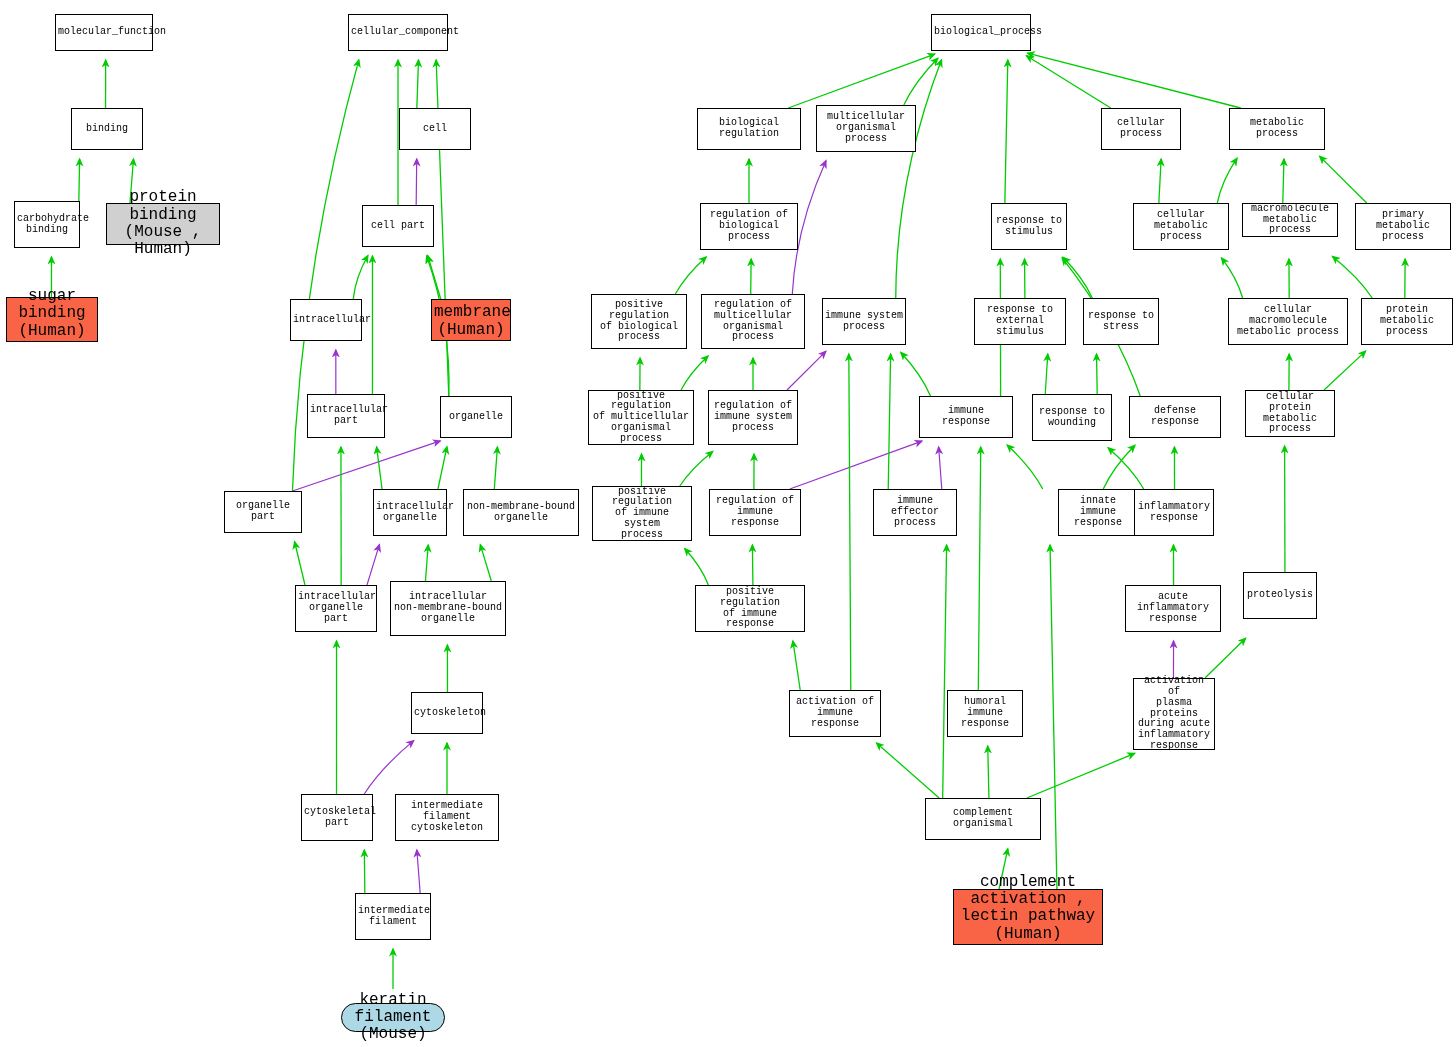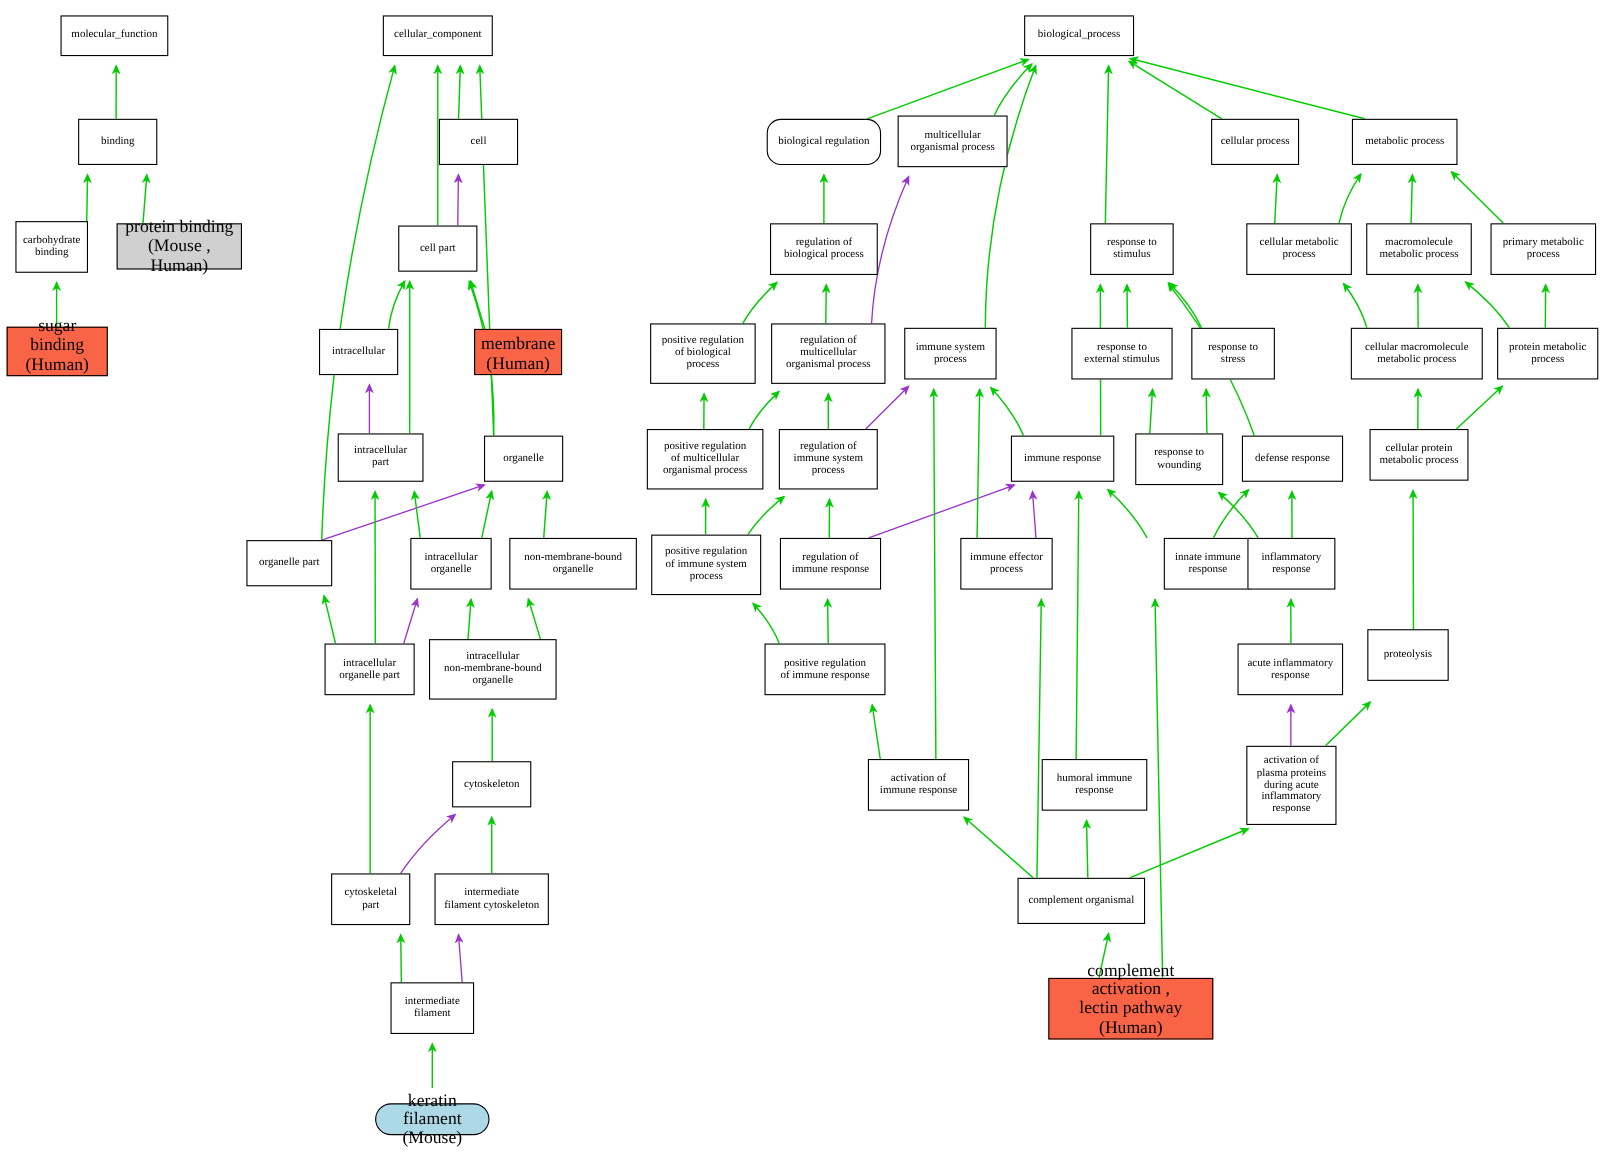--- a/index.html
+++ b/index.html
@@ -1,18 +1,18 @@
 <!DOCTYPE html>
 <html><head>
 <meta charset="utf-8">
 <title>Gene Ontology DAG</title>
 <style>
   html,body{margin:0;padding:0;background:#ffffff;}
   #canvas{position:relative;width:1456px;height:1047px;background:#ffffff;
-          font-family:Liberation Serif, serif;overflow:hidden;}
+          font-family:Liberation Mono, monospace;overflow:hidden;}
   #edges{position:absolute;left:0;top:0;width:1456px;height:1047px;pointer-events:none;}
   .node{position:absolute;box-sizing:border-box;border:1px solid #000000;background:#ffffff;
         display:flex;align-items:center;justify-content:center;text-align:center;
         color:#000000;line-height:1.08;padding:1px 2px;z-index:5;}
   .node .lbl{display:block;width:100%;}
   .n-small{font-size:10px;}
   .n-hi{font-size:16px;}
   .fill-red{background:#fa6446;align-items:flex-end;}
   .fill-blue{background:#add8e6;}
   .fill-gray{background:#d0d0d0;}
@@ -179,42 +179,42 @@
     </div>
     <div class="node n-small" style="left: 355px; top: 893px; width: 76px; height: 47px;">
       <span class="lbl">intermediate<br>filament</span>
     </div>
     <div class="node n-hi fill-blue" style="left: 341px; top: 1003px; width: 104px; height: 29px; border-radius: 21px;">
       <span class="lbl">keratin filament<br>(Mouse)</span>
     </div>
     <div class="node n-small" style="left: 931px; top: 14px; width: 100px; height: 37px;">
       <span class="lbl">biological_process</span>
     </div>
-    <div class="node n-small" style="left: 697px; top: 108px; width: 104px; height: 42px; border-radius: 13px;">
+    <div class="node n-small" style="left: 697px; top: 108px; width: 104px; height: 42px;">
       <span class="lbl">biological regulation</span>
     </div>
     <div class="node n-small" style="left: 816px; top: 105px; width: 100px; height: 47px;">
       <span class="lbl">multicellular<br>organismal process</span>
     </div>
     <div class="node n-small" style="left: 1101px; top: 108px; width: 80px; height: 42px;">
       <span class="lbl">cellular process</span>
     </div>
     <div class="node n-small" style="left: 1229px; top: 108px; width: 96px; height: 42px;">
       <span class="lbl">metabolic process</span>
     </div>
     <div class="node n-small" style="left: 700px; top: 203px; width: 98px; height: 47px;">
       <span class="lbl">regulation of<br>biological process</span>
     </div>
     <div class="node n-small" style="left: 991px; top: 203px; width: 76px; height: 47px;">
       <span class="lbl">response to<br>stimulus</span>
     </div>
     <div class="node n-small" style="left: 1133px; top: 203px; width: 96px; height: 47px;">
       <span class="lbl">cellular metabolic<br>process</span>
     </div>
-    <div class="node n-small" style="left: 1242px; top: 203px; width: 96px; height: 47px;">
+    <div class="node n-small" style="left: 1242px; top: 203px; width: 96px; height: 34px;">
       <span class="lbl">macromolecule<br>metabolic process</span>
     </div>
     <div class="node n-small" style="left: 1355px; top: 203px; width: 96px; height: 47px;">
       <span class="lbl">primary metabolic<br>process</span>
     </div>
     <div class="node n-small" style="left: 591px; top: 294px; width: 96px; height: 55px;">
       <span class="lbl">positive regulation<br>of biological<br>process</span>
     </div>
     <div class="node n-small" style="left: 701px; top: 294px; width: 104px; height: 55px;">
       <span class="lbl">regulation of<br>multicellular<br>organismal process</span>
@@ -272,21 +272,21 @@
     </div>
     <div class="node n-small" style="left: 1125px; top: 585px; width: 96px; height: 47px;">
       <span class="lbl">acute inflammatory<br>response</span>
     </div>
     <div class="node n-small" style="left: 1243px; top: 572px; width: 74px; height: 47px;">
       <span class="lbl">proteolysis</span>
     </div>
     <div class="node n-small" style="left: 789px; top: 690px; width: 92px; height: 47px;">
       <span class="lbl">activation of<br>immune response</span>
     </div>
-    <div class="node n-small" style="left: 947px; top: 690px; width: 96px; height: 47px;">
+    <div class="node n-small" style="left: 947px; top: 690px; width: 76px; height: 47px;">
       <span class="lbl">humoral immune<br>response</span>
     </div>
     <div class="node n-small" style="left: 1133px; top: 678px; width: 82px; height: 72px;">
       <span class="lbl">activation of<br>plasma proteins<br>during acute<br>inflammatory<br>response</span>
     </div>
     <div class="node n-small" style="left: 925px; top: 798px; width: 116px; height: 42px;">
       <span class="lbl">complement organismal</span>
     </div>
     <div class="node n-hi fill-red" style="left: 953px; top: 889px; width: 150px; height: 56px;">
       <span class="lbl">complement activation ,<br>lectin pathway<br>(Human)</span>

